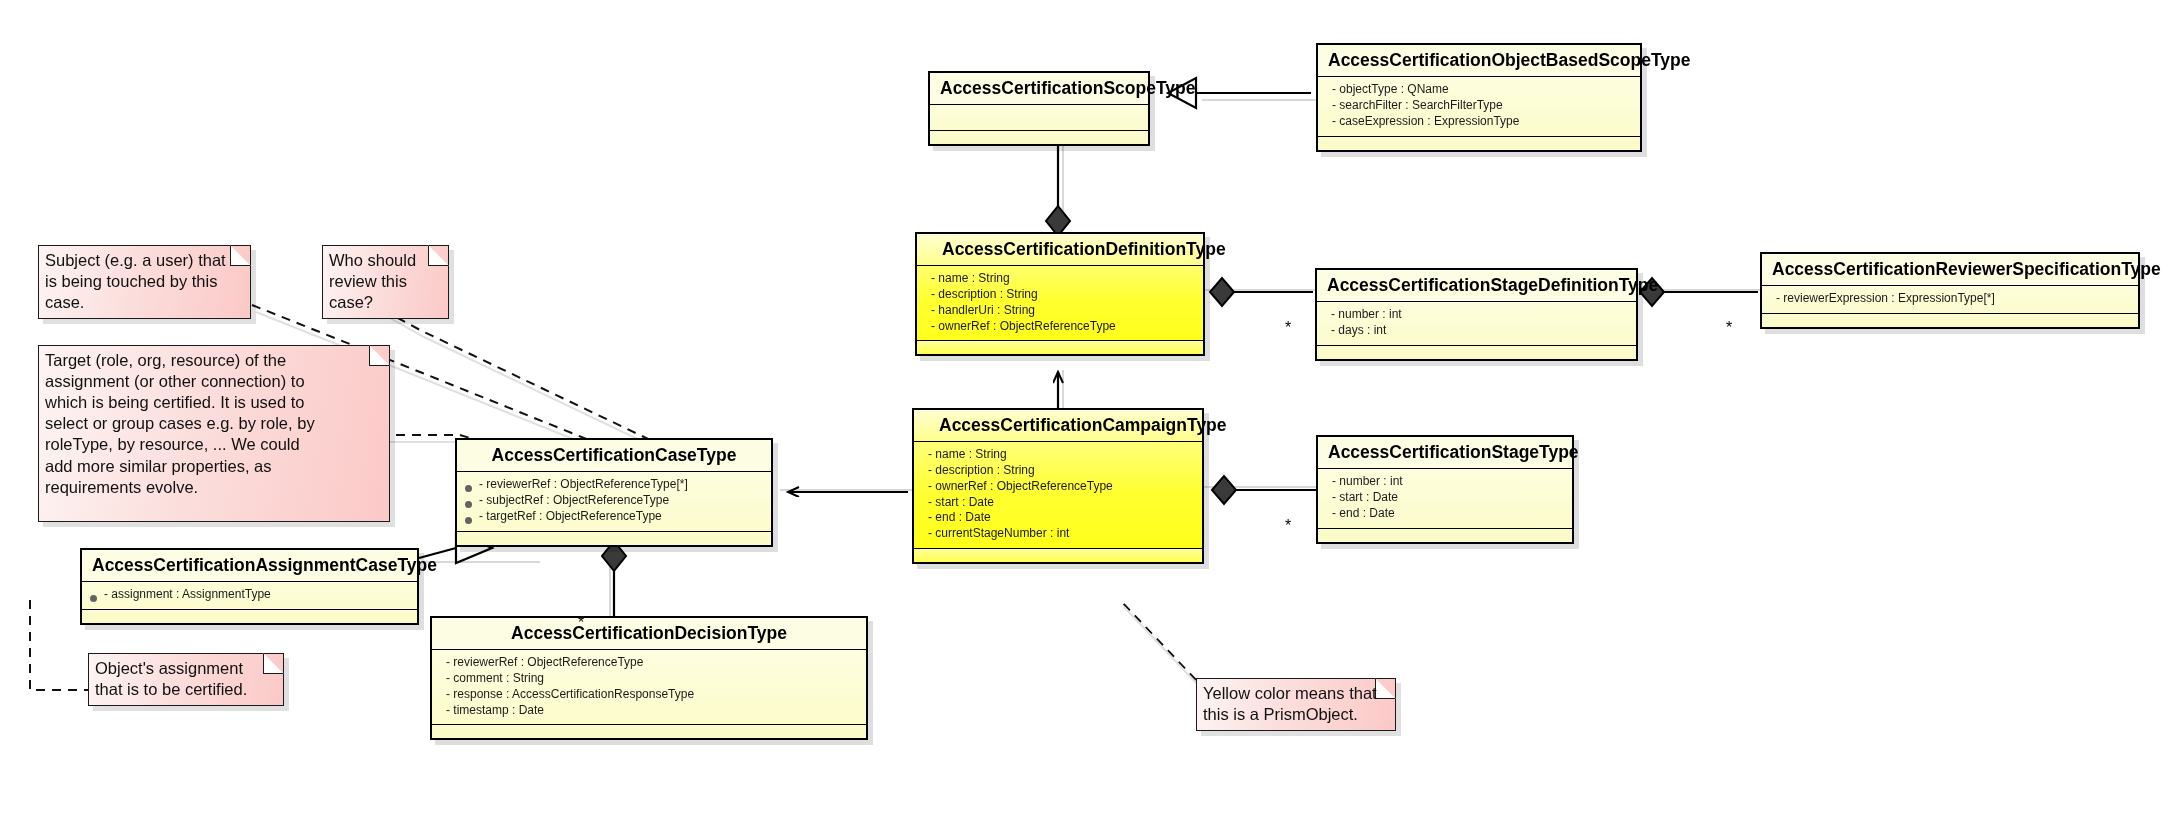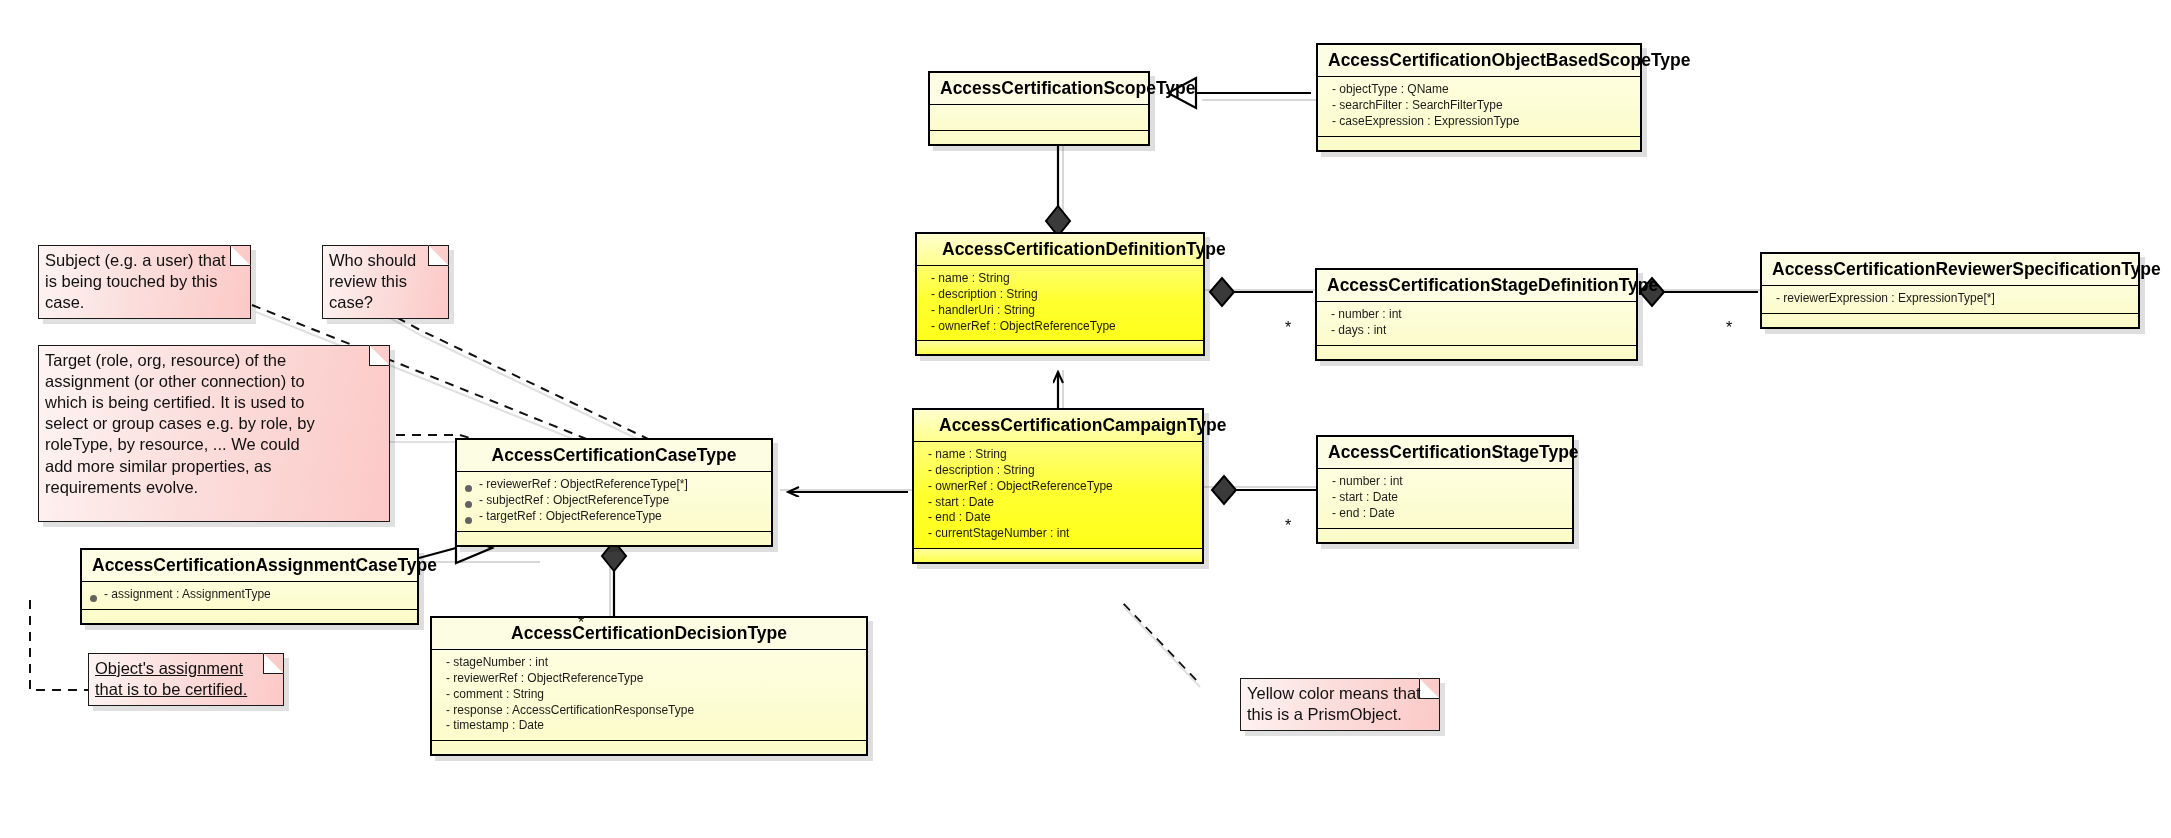--- a/index.html
+++ b/index.html
@@ -304,21 +304,20 @@
     <div class="cls-name">AccessCertificationAssignmentCaseType</div>
     <div class="cls-attrs">
       <div class="attr-row has-dot">- assignment : AssignmentType</div>
     </div>
     <div class="cls-ops"></div>
   </div>
 
   <div class="uml-class plain" style="left:430px; top:616px; width:438px;">
     <div class="cls-name">AccessCertificationDecisionType</div>
     <div class="cls-attrs">
-      <div class="attr-row">- stageNumber : int</div>
       <div class="attr-row">- reviewerRef : ObjectReferenceType</div>
       <div class="attr-row">- comment : String</div>
       <div class="attr-row">- response : AccessCertificationResponseType</div>
       <div class="attr-row">- timestamp : Date</div>
     </div>
     <div class="cls-ops"></div>
   </div>
 
   <div class="uml-note" style="left:38px; top:245px; width:213px;">
     <span class="fold"></span>
@@ -338,27 +337,27 @@
     <span class="fold"></span>
     <div class="note-text">Target (role, org, resource) of the
 assignment (or other connection) to
 which is being certified. It is used to
 select or group cases e.g. by role, by
 roleType, by resource, ... We could
 add more similar properties, as
 requirements evolve.</div>
   </div>
 
-  <div class="uml-note" style="left:88px; top:653px; width:196px;text-decoration:underline;">
+  <div class="uml-note" style="left:88px; top:653px; width:196px;">
     <span class="fold"></span>
     <div class="note-text">Object's assignment
 that is to be certified.</div>
   </div>
 
-  <div class="uml-note" style="left:1196px; top:678px; width:200px;margin-left:44px;">
+  <div class="uml-note" style="left:1196px; top:678px; width:200px;">
     <span class="fold"></span>
     <div class="note-text">Yellow color means that
 this is a PrismObject.</div>
   </div>
 
   <div class="mult" style="left:1285px; top:320px;">*</div>
   <div class="mult" style="left:1726px; top:320px;">*</div>
   <div class="mult" style="left:1285px; top:518px;">*</div>
   <div class="mult" style="left:578px; top:615px;">*</div>
 

